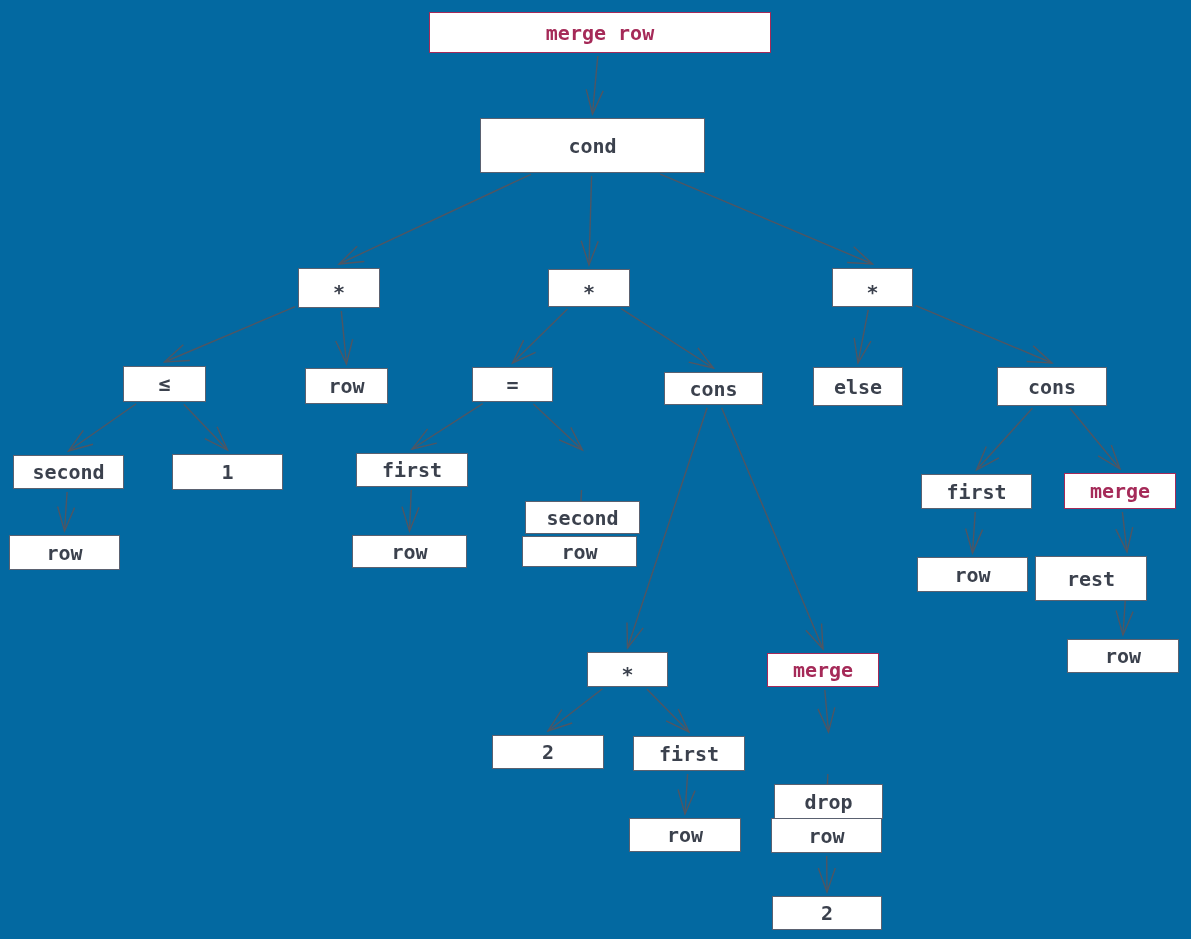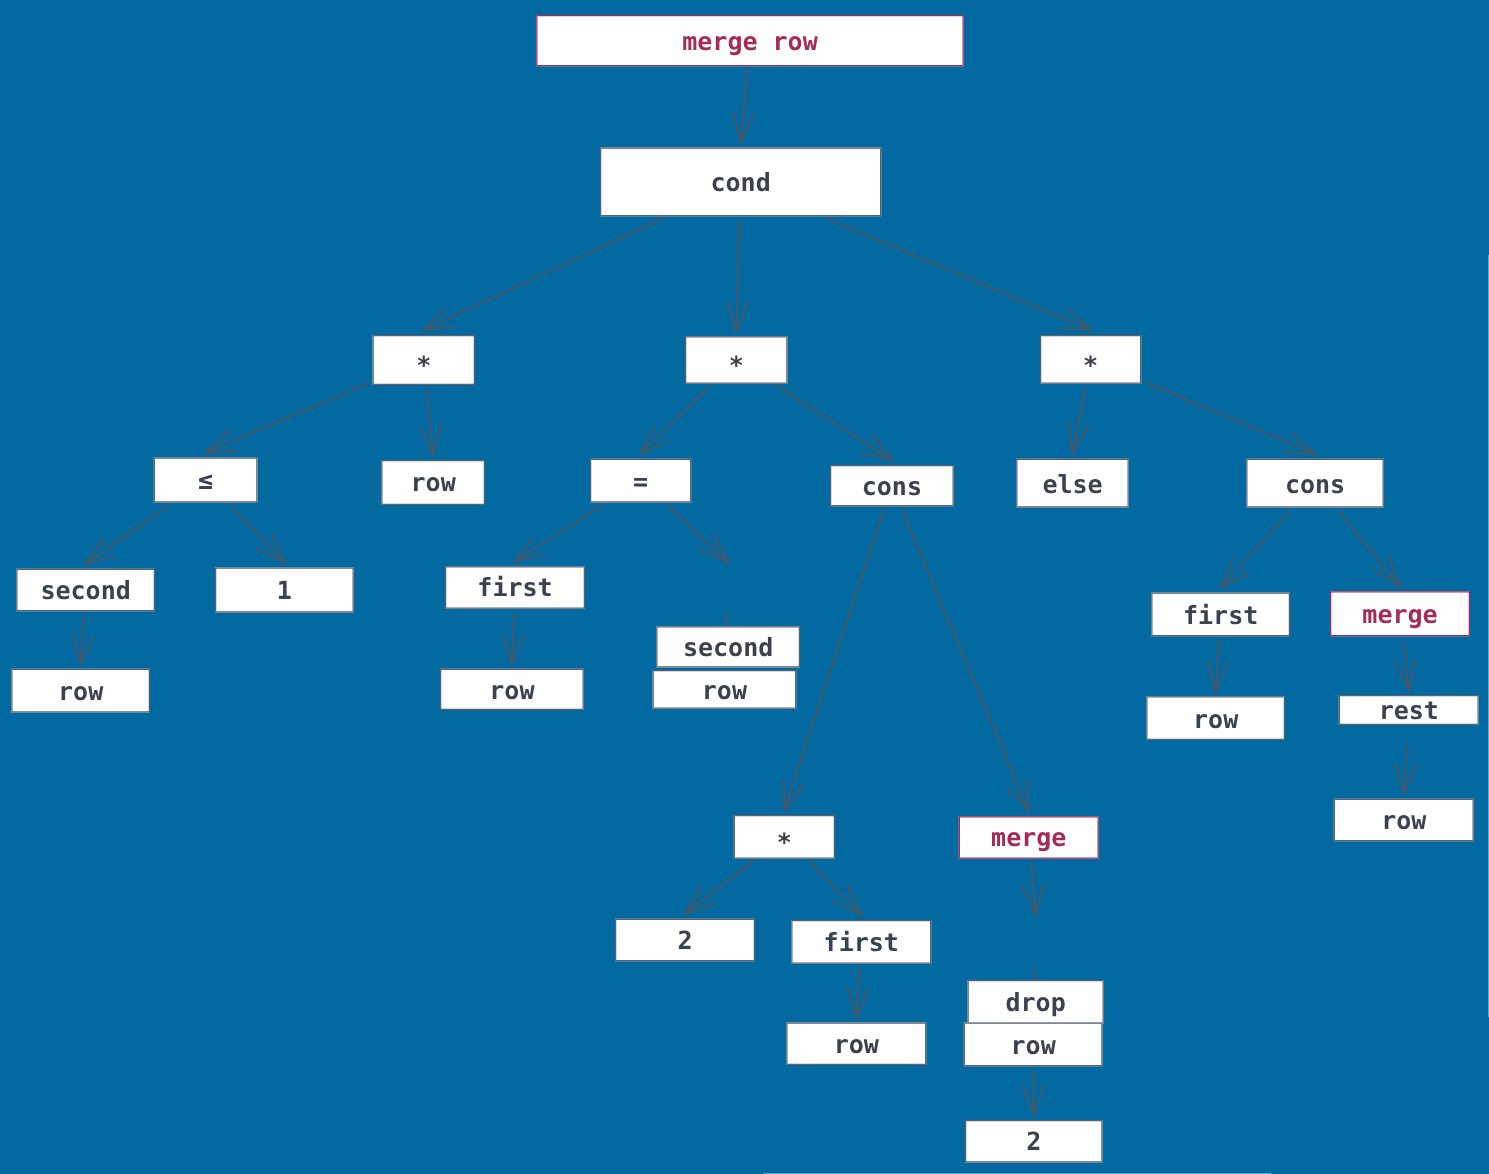--- a/index.html
+++ b/index.html
@@ -83,21 +83,21 @@
     <div class="node" style="left: 13px; top: 455px; width: 111px; height: 34px;"><span class="lbl">second</span></div>
     <div class="node" style="left: 172px; top: 454px; width: 111px; height: 36px;"><span class="lbl">1</span></div>
     <div class="node" style="left: 356px; top: 453px; width: 112px; height: 34px;"><span class="lbl">first</span></div>
     <div class="node" style="left: 525px; top: 454px; width: 115px; height: 33px; margin-top: 47px;"><span class="lbl">second</span></div>
     <div class="node" style="left: 921px; top: 474px; width: 111px; height: 35px;"><span class="lbl">first</span></div>
     <div class="node accent" style="left: 1064px; top: 473px; width: 112px; height: 36px;"><span class="lbl">merge</span></div>
     <div class="node" style="left: 9px; top: 535px; width: 111px; height: 35px;"><span class="lbl">row</span></div>
     <div class="node" style="left: 352px; top: 535px; width: 115px; height: 33px;"><span class="lbl">row</span></div>
     <div class="node" style="left: 522px; top: 536px; width: 115px; height: 31px;"><span class="lbl">row</span></div>
     <div class="node" style="left: 917px; top: 557px; width: 111px; height: 35px;"><span class="lbl">row</span></div>
-    <div class="node" style="left: 1071px; top: 556px; width: 112px; height: 24px;"><span class="lbl">rest</span></div>
+    <div class="node" style="left: 1035px; top: 556px; width: 112px; height: 45px;"><span class="lbl">rest</span></div>
     <div class="node" style="left: 1067px; top: 639px; width: 112px; height: 34px;"><span class="lbl">row</span></div>
     <div class="node star" style="left: 587px; top: 652px; width: 81px; height: 35px;"><span class="lbl">*</span></div>
     <div class="node accent" style="left: 767px; top: 653px; width: 112px; height: 34px;"><span class="lbl">merge</span></div>
     <div class="node" style="left: 492px; top: 735px; width: 112px; height: 34px;"><span class="lbl">2</span></div>
     <div class="node" style="left: 633px; top: 736px; width: 112px; height: 35px;"><span class="lbl">first</span></div>
     <div class="node" style="left: 774px; top: 736px; width: 109px; height: 35px; margin-top: 48px;"><span class="lbl">drop</span></div>
     <div class="node" style="left: 629px; top: 818px; width: 112px; height: 34px;"><span class="lbl">row</span></div>
     <div class="node" style="left: 771px; top: 818px; width: 111px; height: 35px;"><span class="lbl">row</span></div>
     <div class="node" style="left: 772px; top: 896px; width: 110px; height: 34px;"><span class="lbl">2</span></div>
   </div>

